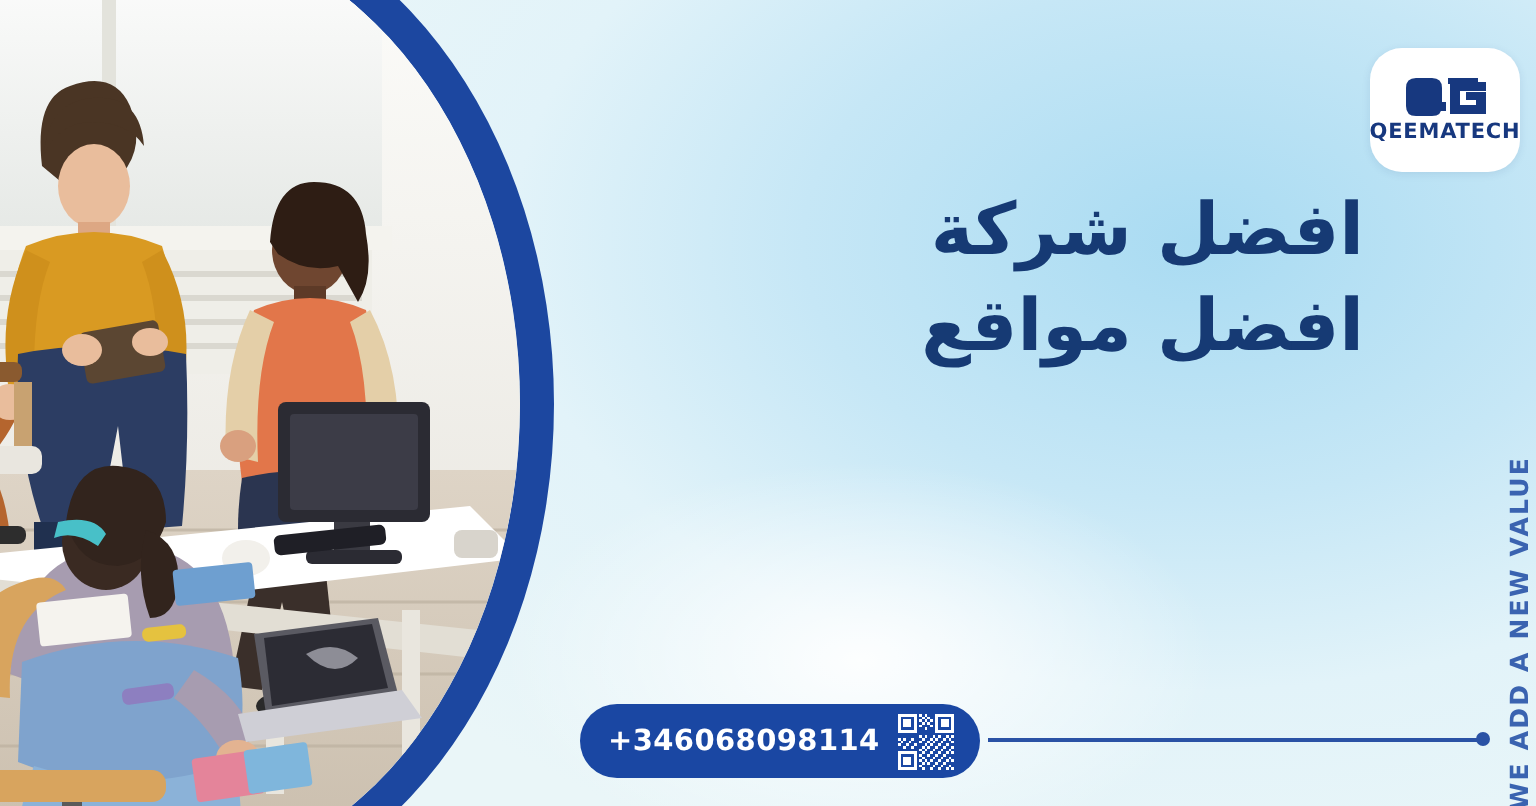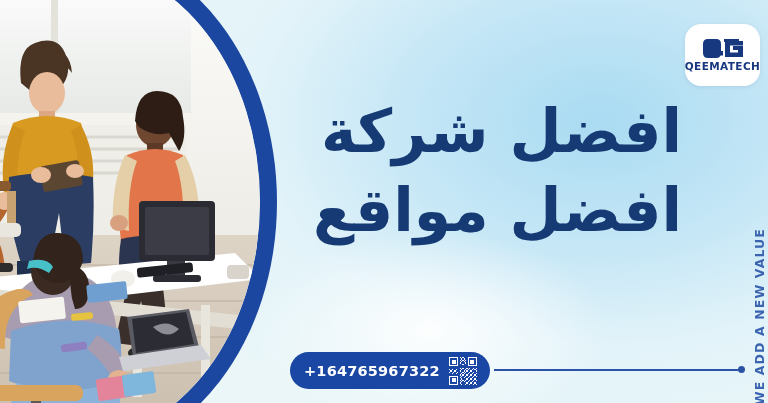--- a/index.html
+++ b/index.html
@@ -68,21 +68,21 @@
   
   .headline {
     position:absolute;
     right:86px; top:92px;
     width:420px;
     text-align:right;
     direction:rtl;
     color:#163a74;
     font-family:"DejaVu Sans", sans-serif;
     font-weight:bold;
-    font-size:60px;
+    font-size:36px;
     line-height:1.32;
     letter-spacing:0px;
   }
   .headline .l1, .headline .l2 { display:block; white-space:nowrap; }
 
   
   .phone-pill {
     position:absolute;
     left:290px; top:352px;
     width:200px; height:37px;
@@ -314,21 +314,21 @@
     </svg>
     <div class="logo-word">QEEMATECH</div>
   </div>
 
   <div class="headline">
     <span class="l1">افضل شركة</span>
     <span class="l2">افضل مواقع</span>
   </div>
 
   <div class="phone-pill">
-    <span class="phone-number">+164765967322</span>
+    <span class="phone-number">+346068098114</span>
     <svg class="qr" viewBox="0 0 21 21" shape-rendering="crispEdges">
       <rect width="21" height="21" fill="#1a47a3"></rect>
       <g fill="#ffffff">
         <rect x="0" y="0" width="7" height="1"></rect>
           <rect x="0" y="6" width="7" height="1"></rect>
         <rect x="0" y="0" width="1" height="7"></rect>
           <rect x="6" y="0" width="1" height="7"></rect>
         <rect x="2" y="2" width="3" height="3"></rect>
         <rect x="14" y="0" width="7" height="1"></rect>
           <rect x="14" y="6" width="7" height="1"></rect>

